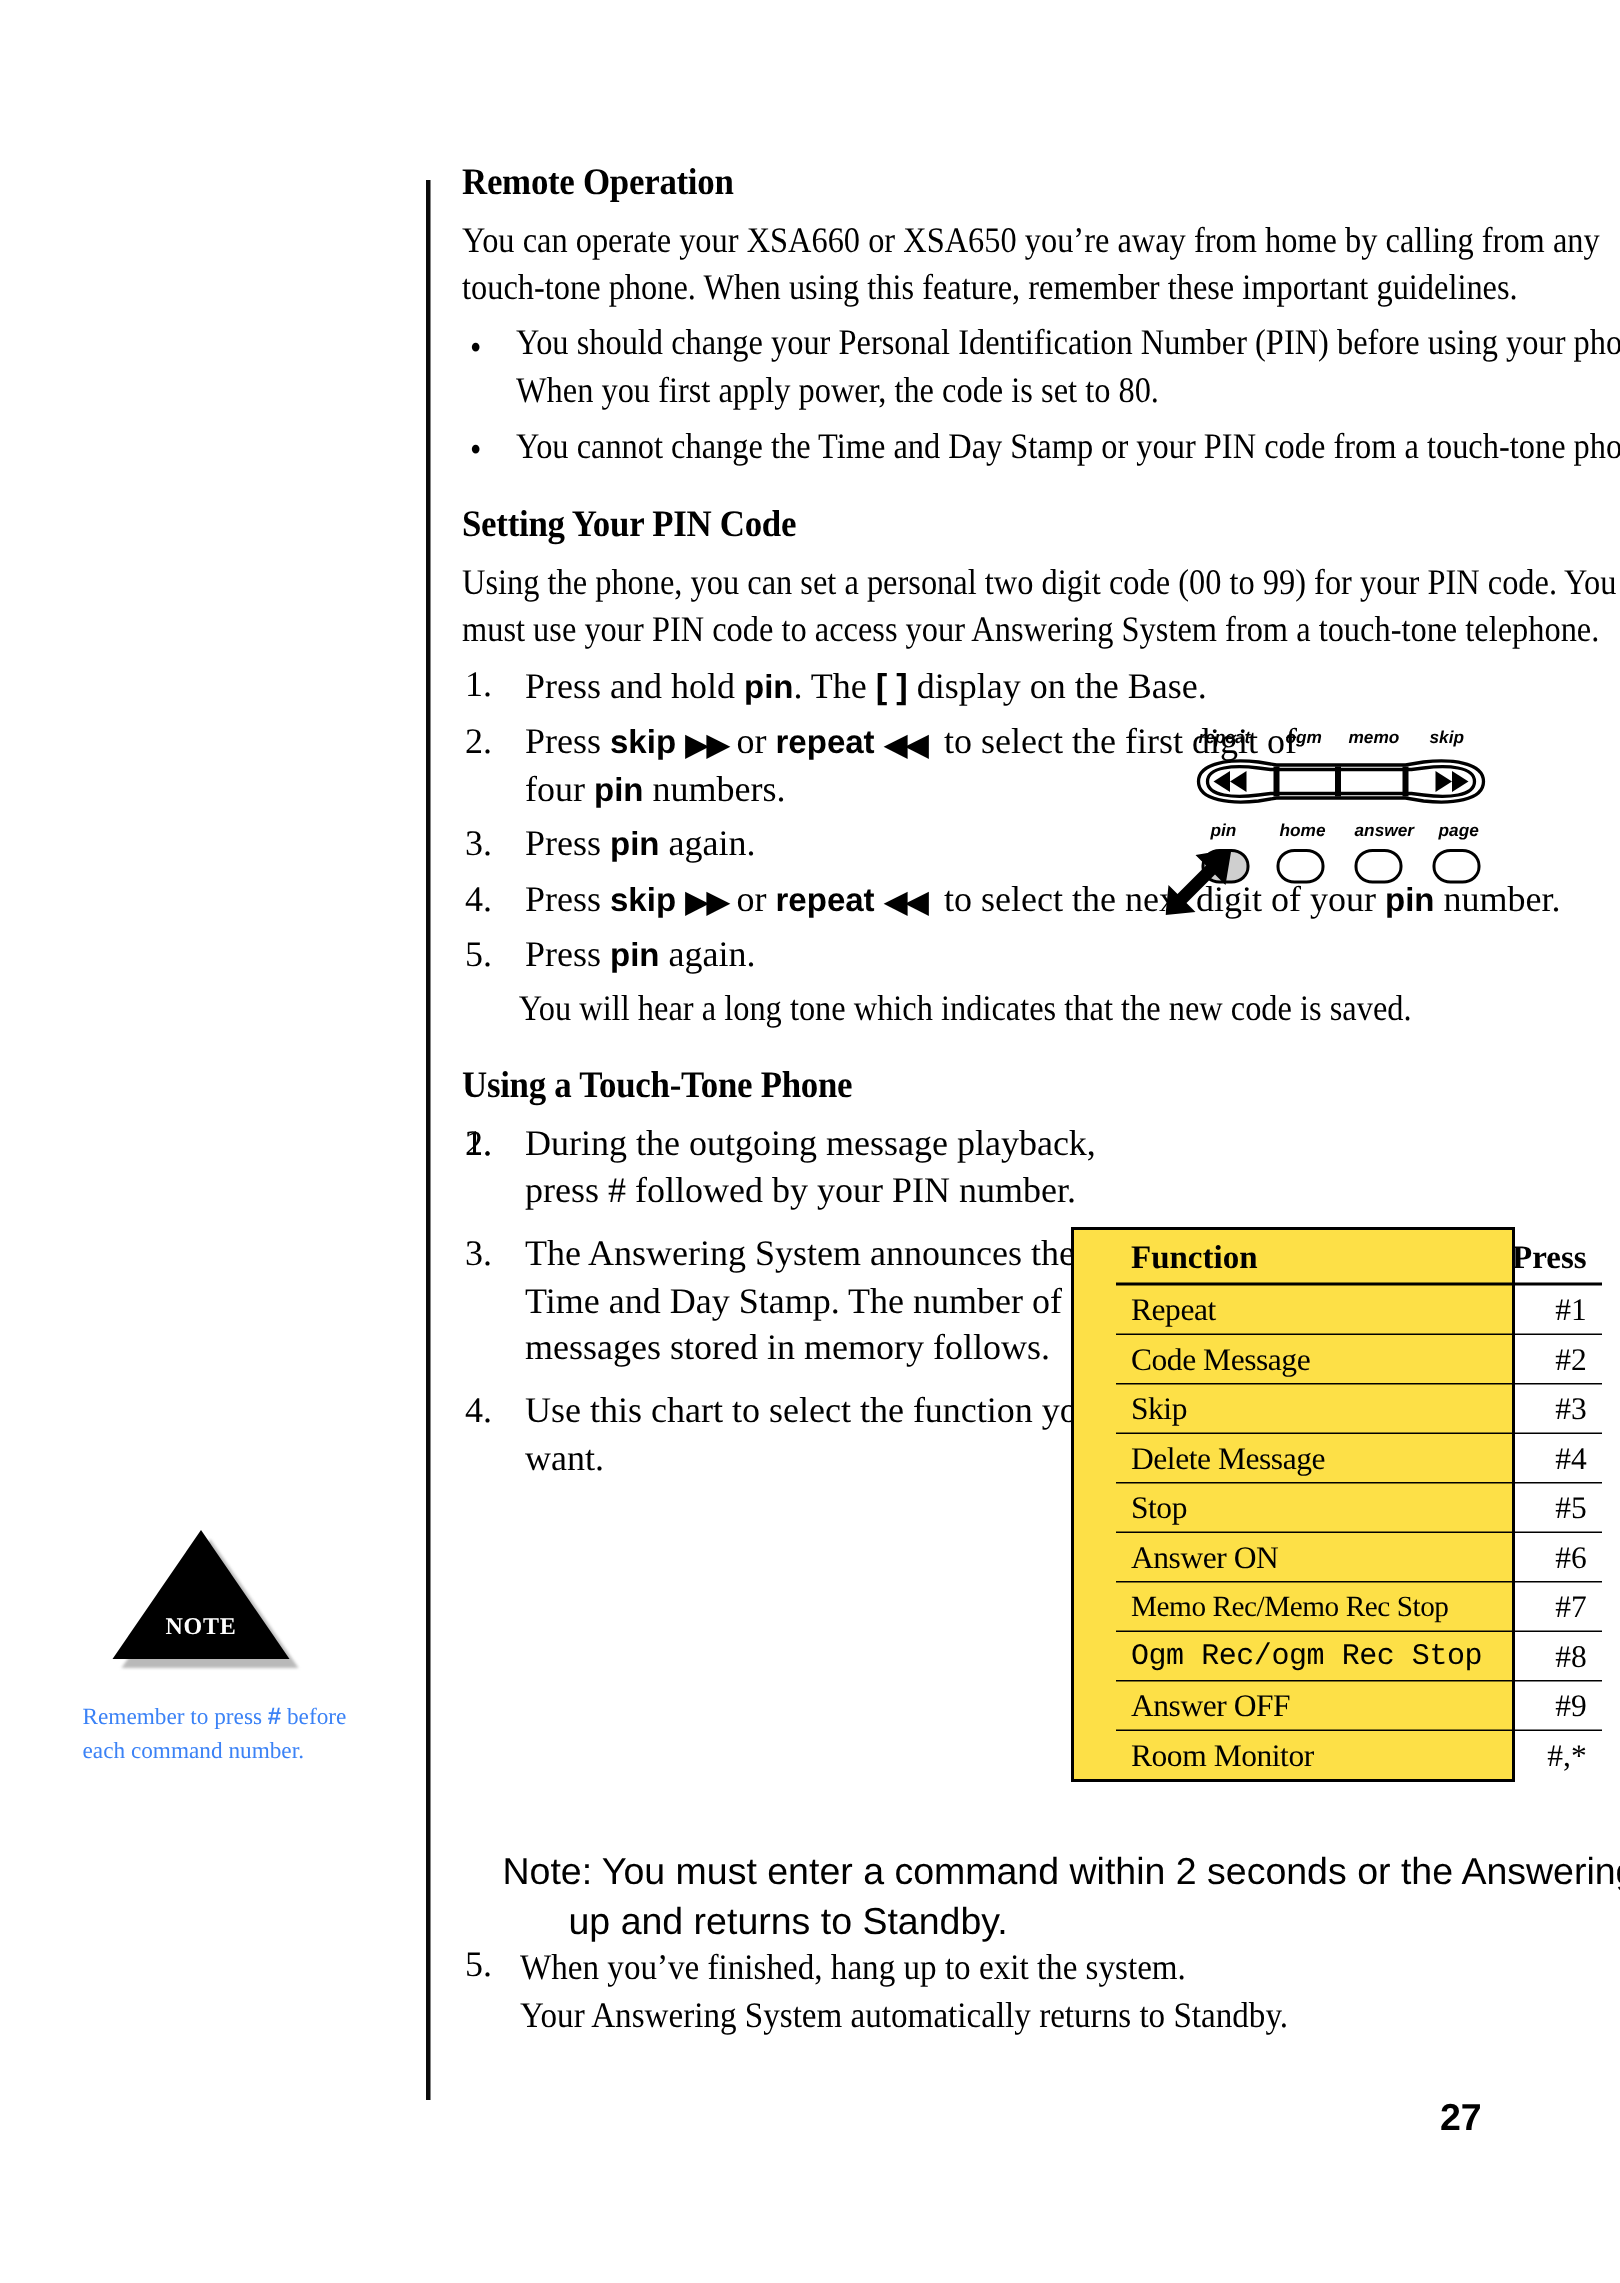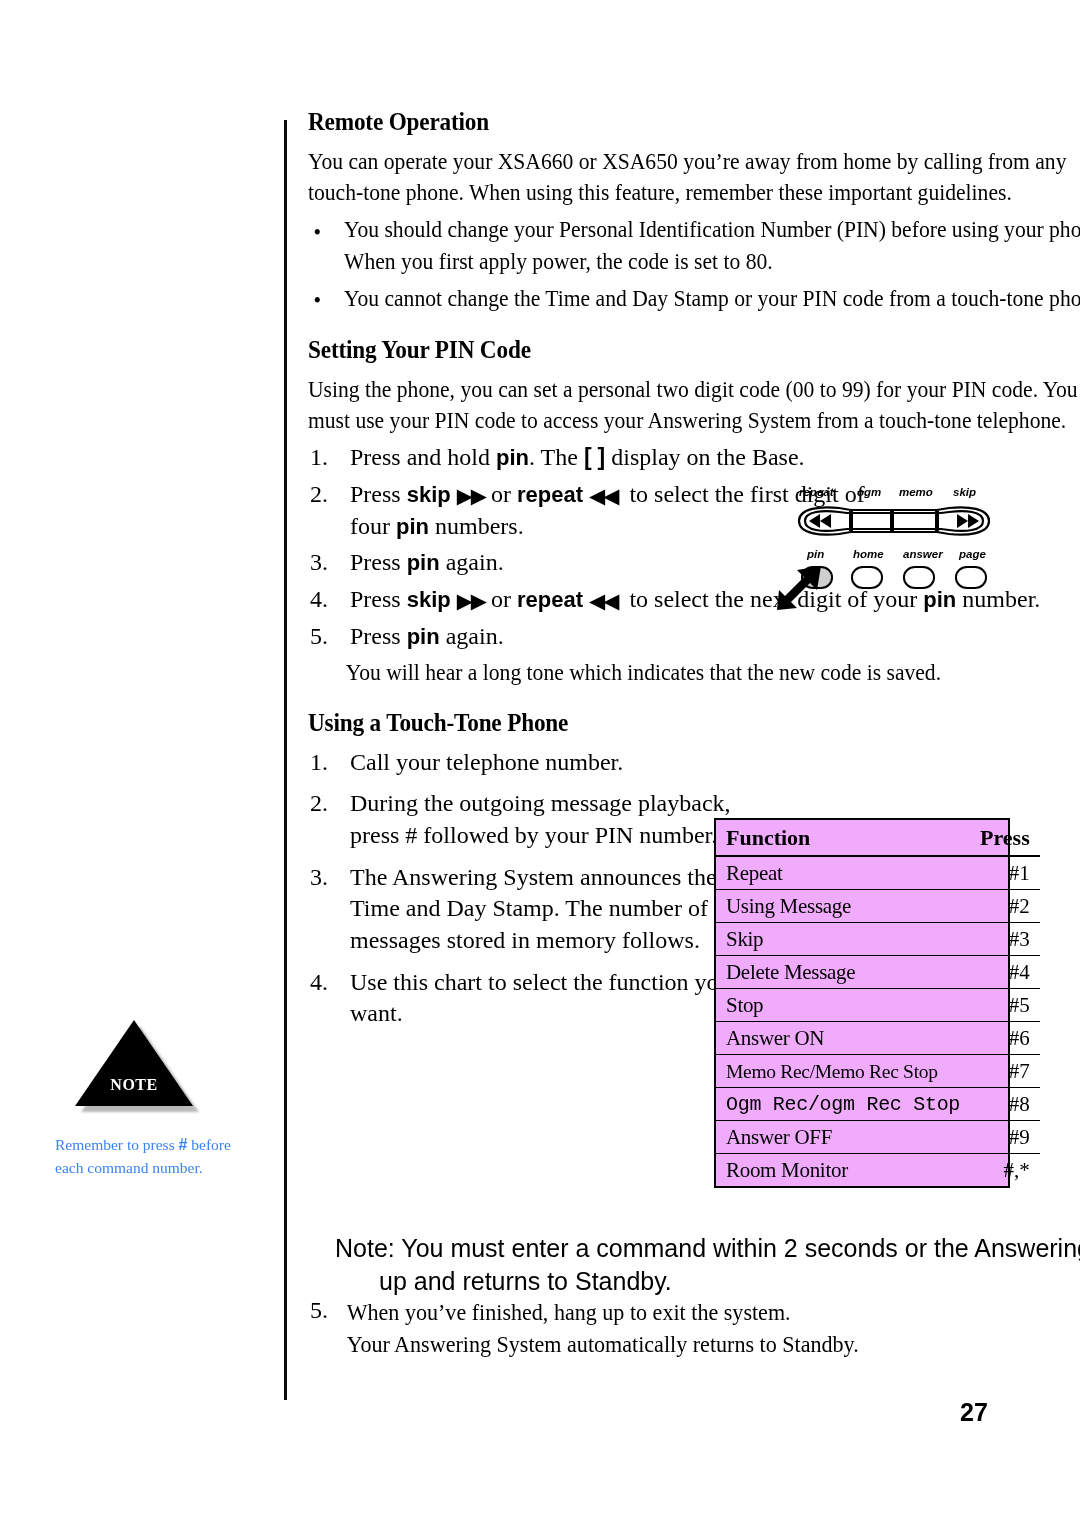--- a/index.html
+++ b/index.html
@@ -242,21 +242,22 @@
   }
 
   
   .fn-table {
     position: absolute;
     left: 714px;
     top: 818px;
     width: 296px;
     border: 2.5px solid #000;
     box-sizing: border-box;
-    background: #f0abfc;
+    background: #fde047;
+    padding-left: 28px;
   }
   .fn-table table {
     border-collapse: collapse;
     width: 100%;
     font-family: "Liberation Serif", serif;
   }
   .fn-table th {
     font-size: 22px;
     font-weight: bold;
     padding: 5px 10px 4px 10px;
@@ -392,21 +393,20 @@
       </li>
     </ol>
 
     <p class="para" style="padding-left:42px; margin-top:4px;">You will hear a long tone which indicates that the new code is saved.</p>
 
     <h2 class="sec-head gap" style="margin-top:20px;">Using a Touch-Tone Phone</h2>
 
     <ol class="steps" style="margin-top:10px;">
       <li style="width:400px;">
         <span class="num">1.</span>
-        <span>Call your telephone number.</span>
       </li>
       <li style="width:400px; margin-top:10px;">
         <span class="num">2.</span>
         <span>During the outgoing message playback, press # followed by your PIN number.</span>
       </li>
       <li style="width:410px; margin-top:10px;">
         <span class="num">3.</span>
         <span>The Answering System announces the Time and Day Stamp. The number of messages stored in memory follows.</span>
       </li>
       <li style="width:400px; margin-top:10px;">
@@ -460,21 +460,21 @@
           <th>Function</th>
           <th class="press-h">Press</th>
         </tr>
       </thead>
       <tbody>
         <tr>
           <td class="fname">Repeat</td>
           <td class="press">#1</td>
         </tr>
         <tr>
-          <td class="fname">Using Message</td>
+          <td class="fname">Code Message</td>
           <td class="press">#2</td>
         </tr>
         <tr>
           <td class="fname">Skip</td>
           <td class="press">#3</td>
         </tr>
         <tr>
           <td class="fname">Delete Message</td>
           <td class="press">#4</td>
         </tr>

